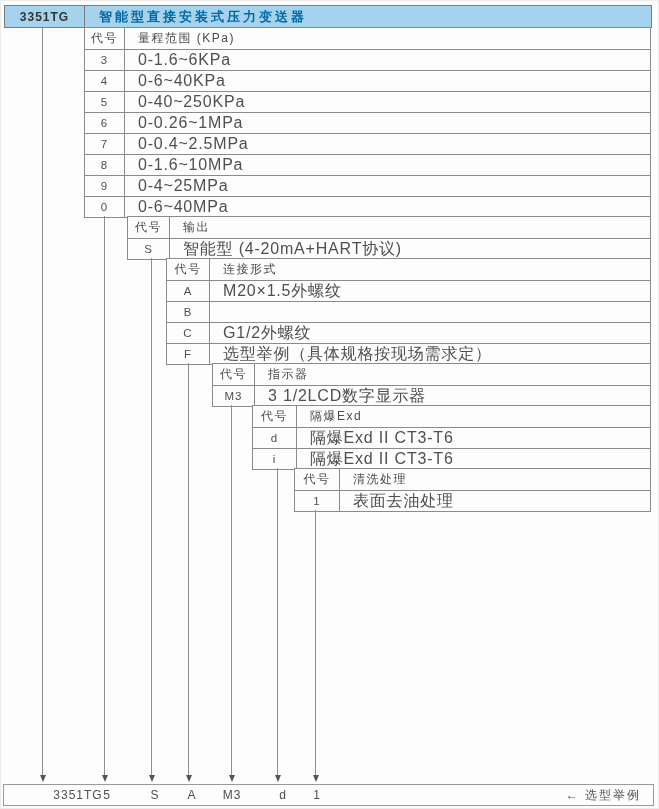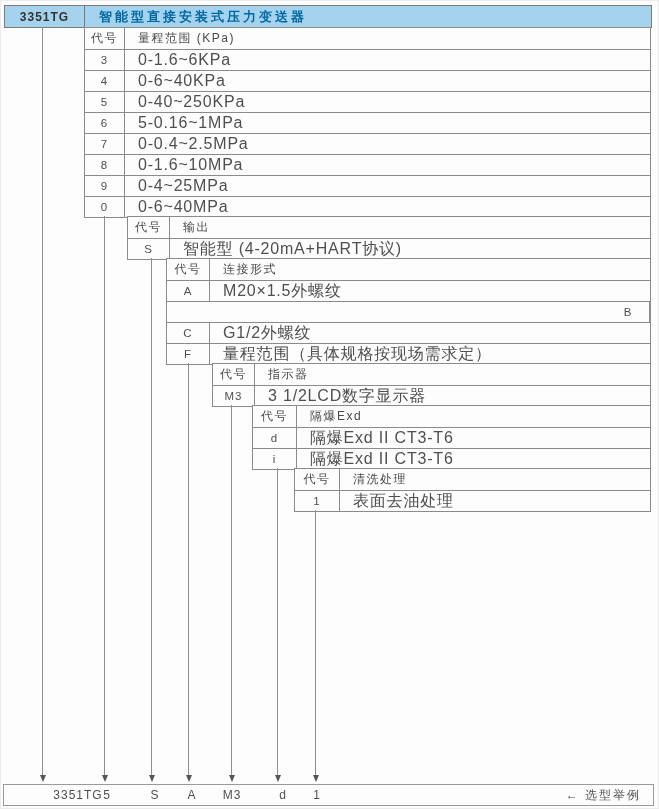--- a/index.html
+++ b/index.html
@@ -21,21 +21,21 @@
     width:79px;border-right:1px solid #7c7c7c;display:flex;align-items:center;justify-content:center;
     font-size:12px;font-weight:bold;color:#333;letter-spacing:1px;
   }
   .header-title{
     flex:1;display:flex;align-items:center;padding-left:14px;
     font-size:13px;font-weight:bold;color:#0369a1;letter-spacing:3px;
   }
 
   
   .sel-table{position:absolute;border:1px solid #8b8b8b;background:#fdfdfd;box-sizing:border-box;}
-  .trow{display:flex;height:21px;box-sizing:border-box;justify-content:flex-end;}
+  .trow{display:flex;height:21px;box-sizing:border-box;}
   .trow + .trow{border-top:1px solid #8b8b8b;}
   .cell{display:flex;align-items:center;box-sizing:border-box;overflow:hidden;white-space:nowrap;}
   .cell.code{justify-content:center;border-right:1px solid #8b8b8b;font-size:11.5px;letter-spacing:1px;}
   .cell.desc{flex:1;padding-left:13px;font-size:16px;letter-spacing:0.8px;}
   .trow.head .cell{font-size:12px;letter-spacing:1.5px;color:#4a4a4a;}
 
   
   .vline{position:absolute;width:0;border-left:1px solid #8f8f8f;}
   .arrow-head{
     position:absolute;width:0;height:0;
@@ -80,21 +80,21 @@
         <div class="trow">
           <div class="cell code" style="width: 40px;">4</div>
           <div class="cell desc">0-6~40KPa</div>
         </div>
         <div class="trow">
           <div class="cell code" style="width: 40px;">5</div>
           <div class="cell desc">0-40~250KPa</div>
         </div>
         <div class="trow">
           <div class="cell code" style="width: 40px;">6</div>
-          <div class="cell desc">5-0.16~1MPa</div>
+          <div class="cell desc">0-0.26~1MPa</div>
         </div>
         <div class="trow">
           <div class="cell code" style="width: 40px;">7</div>
           <div class="cell desc">0-0.4~2.5MPa</div>
         </div>
         <div class="trow">
           <div class="cell code" style="width: 40px;">8</div>
           <div class="cell desc">0-1.6~10MPa</div>
         </div>
         <div class="trow">
@@ -127,21 +127,21 @@
         </div>
         <div class="trow">
           <div class="cell code" style="width: 43px;">B</div>
         </div>
         <div class="trow">
           <div class="cell code" style="width: 43px;">C</div>
           <div class="cell desc">G1/2外螺纹</div>
         </div>
         <div class="trow">
           <div class="cell code" style="width: 43px;">F</div>
-          <div class="cell desc">量程范围（具体规格按现场需求定）</div>
+          <div class="cell desc">选型举例（具体规格按现场需求定）</div>
         </div>
       </div>
       <div class="sel-table" style="left: 211px; top: 362px; width: 439px;">
         <div class="trow head">
           <div class="cell code" style="width: 42px;">代号</div>
           <div class="cell desc">指示器</div>
         </div>
         <div class="trow">
           <div class="cell code" style="width: 42px;">M3</div>
           <div class="cell desc">3 1/2LCD数字显示器</div>

